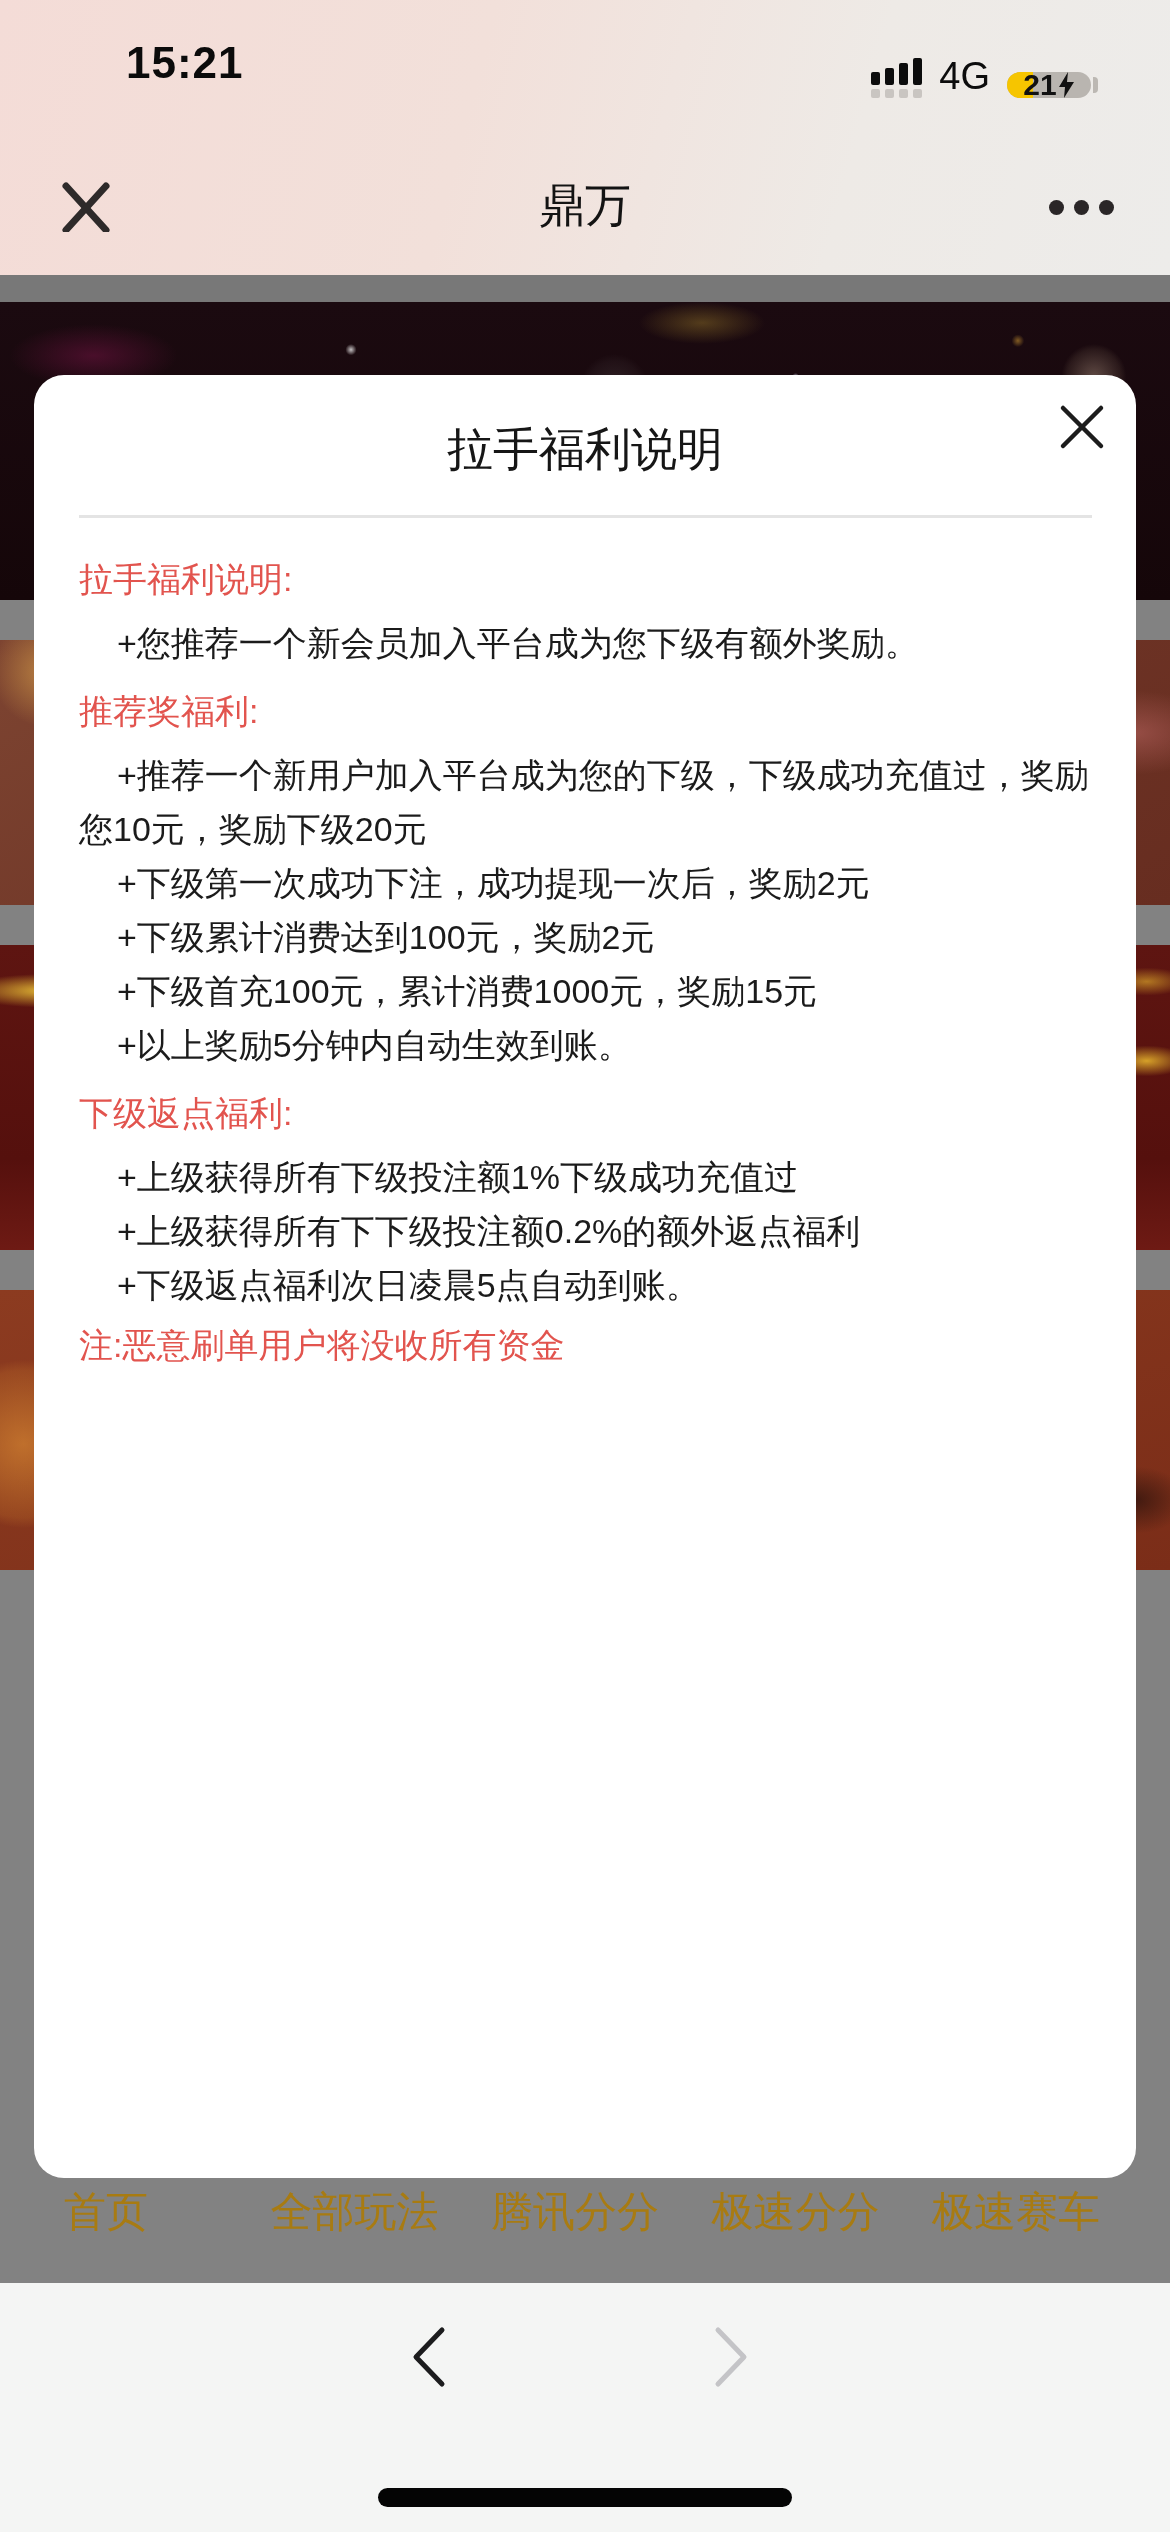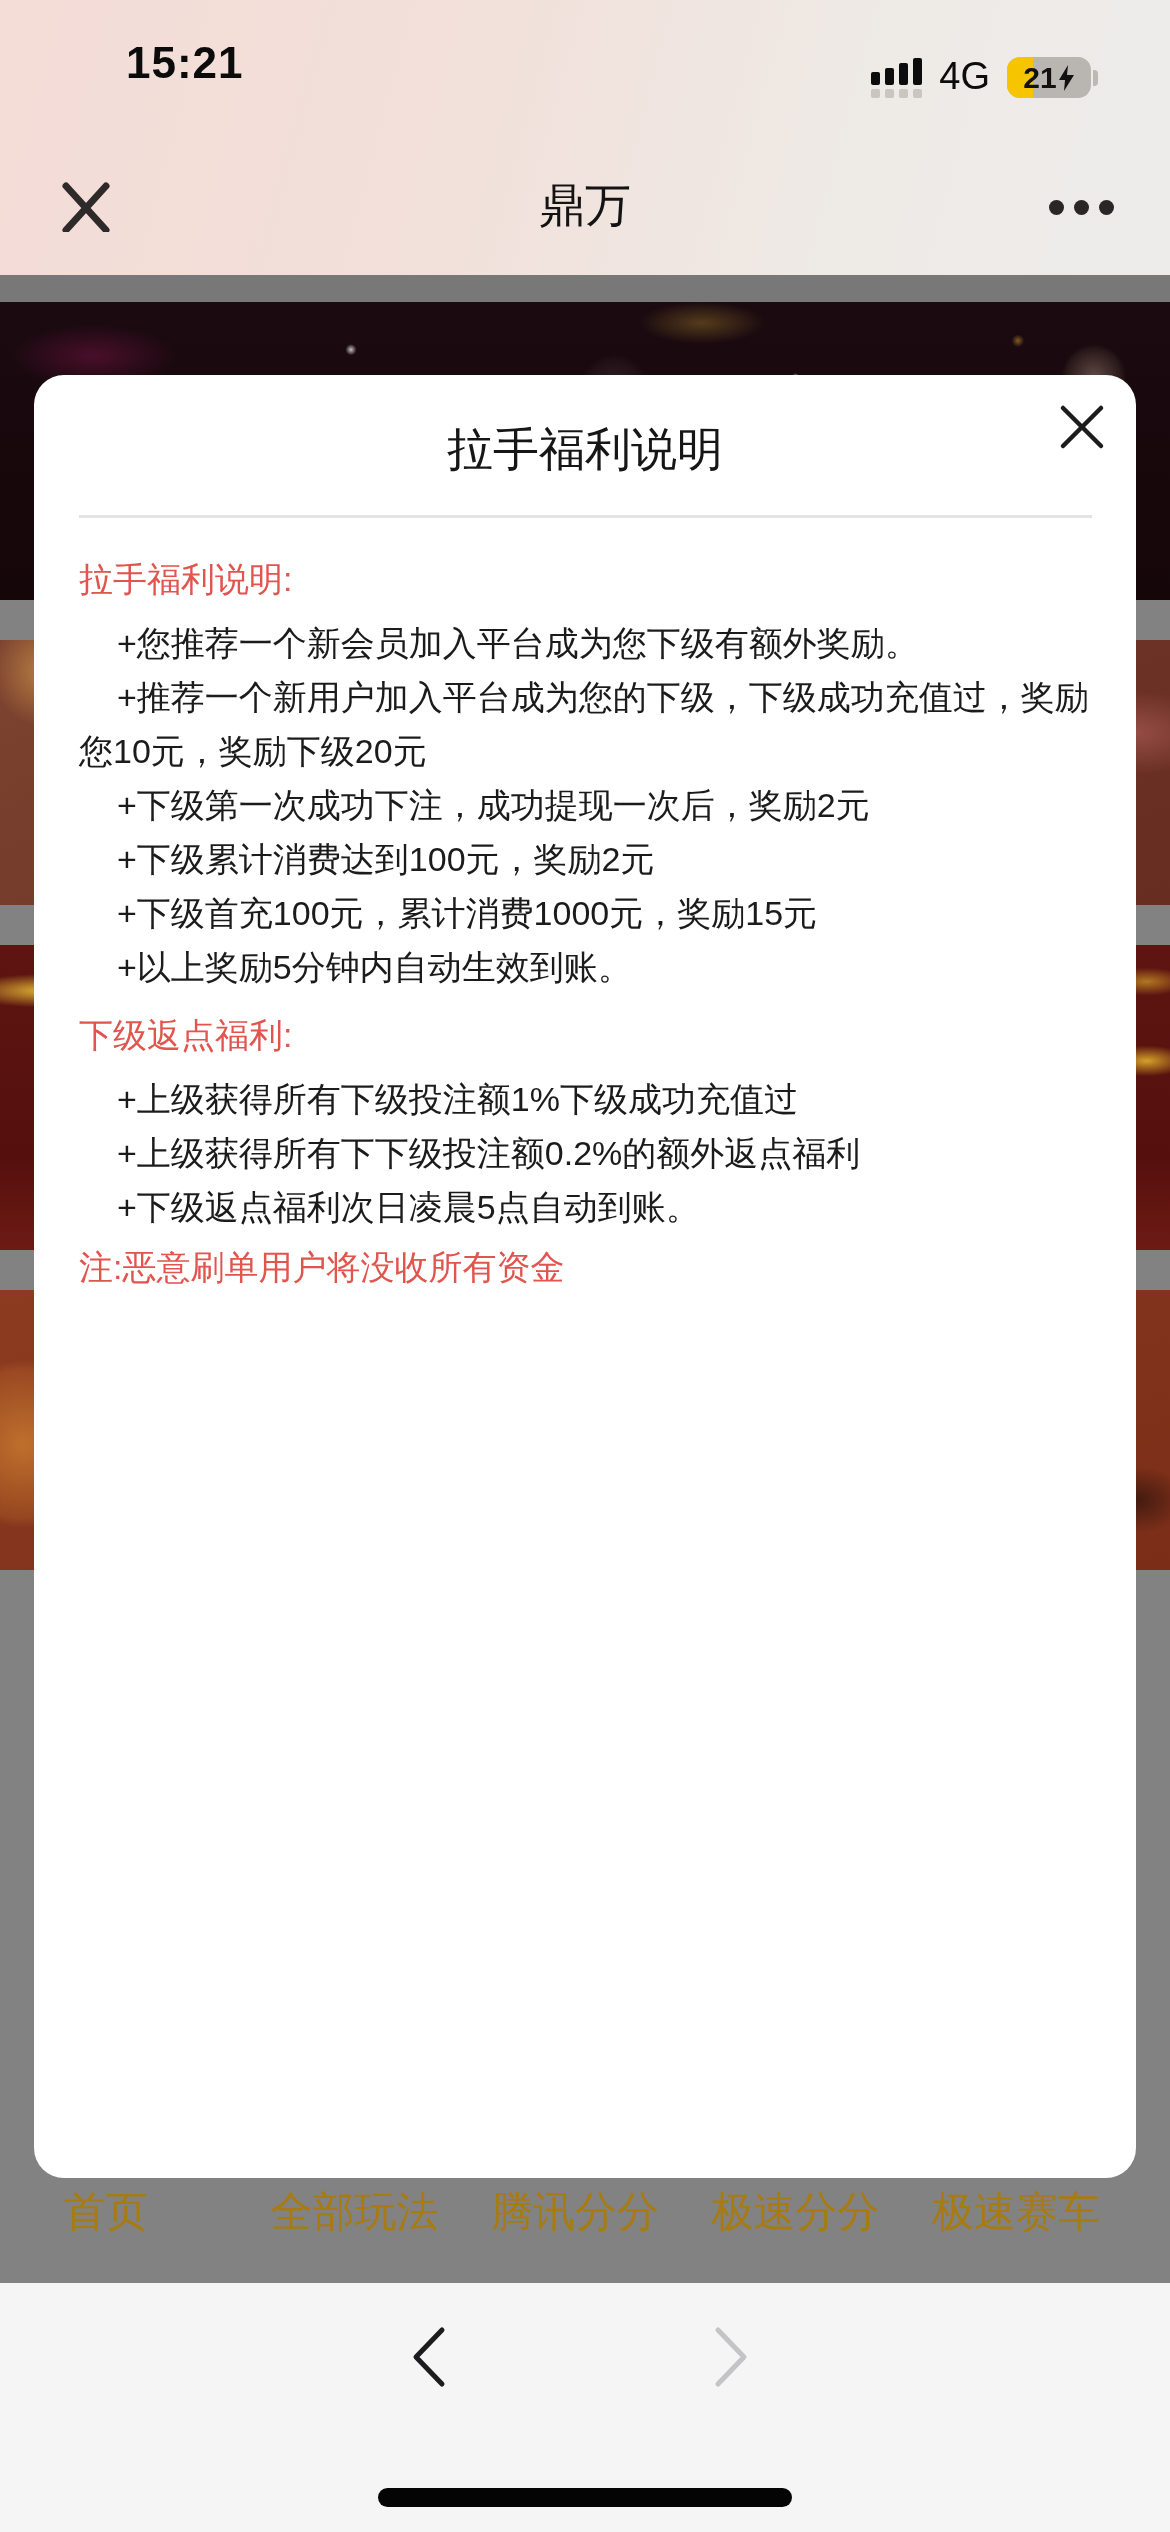--- a/index.html
+++ b/index.html
@@ -20,21 +20,21 @@
     font-size:44px;font-weight:700;letter-spacing:1px;color:#0b0b0b;}
   .status-right{position:absolute;right:72px;top:0;height:70px;display:flex;align-items:flex-end;gap:17px;}
   .signal{display:flex;flex-direction:column;align-items:flex-start;}
   .sig-row{display:flex;align-items:flex-end;gap:5px;}
   .sig-row .b{width:9px;border-radius:2px;background:#0c0c0c;}
   .sig-row .b1{height:13px}.sig-row .b2{height:17px}.sig-row .b3{height:22px}.sig-row .b4{height:27px}
   .sig-row2{display:flex;gap:5px;margin-top:4px;}
   .sig-row2 .d{width:9px;height:9px;border-radius:2px;background:#c9c5c1;}
   .net{font-size:38px;font-weight:500;color:#0c0c0c;}
   .battery-wrap{display:flex;align-items:center;}
-  .battery{position:relative;width:84px;height:41px;border-radius:13px;background:#b9b5b0;overflow:hidden;}
+  .battery{position:relative;width:84px;height:26px;border-radius:13px;background:#b9b5b0;overflow:hidden;}
   .battery-fill{position:absolute;left:0;top:0;bottom:0;width:26px;background:#f6c500;}
   .battery-label{position:absolute;inset:0;display:flex;align-items:center;justify-content:center;
     font-size:30px;font-weight:700;color:#111;gap:1px;}
   .battery-cap{width:5px;height:16px;margin-left:2px;border-radius:0 4px 4px 0;background:#bcb8b3;}
   .nav-bar{position:absolute;left:0;top:140px;width:100%;height:135px;}
   .nav-close{position:absolute;left:60px;top:42px;width:50px;height:50px;cursor:pointer;}
   .nav-title{position:absolute;left:0;right:0;top:0;height:135px;line-height:130px;
     text-align:center;font-size:46px;font-weight:500;color:#131313;}
   .nav-more{position:absolute;right:56px;top:0;height:135px;display:flex;align-items:center;gap:10px;cursor:pointer;}
   .nav-more .dot{width:15px;height:15px;border-radius:50%;background:#2a2627;}
@@ -175,20 +175,21 @@
         <svg width="46" height="46" viewBox="0 0 46 46">
           <line x1="4" y1="4" x2="42" y2="42" stroke="#1c1c1c" stroke-width="4.5" stroke-linecap="round"></line>
           <line x1="42" y1="4" x2="4" y2="42" stroke="#1c1c1c" stroke-width="4.5" stroke-linecap="round"></line>
         </svg>
       </div>
     </div>
     <div class="divider"></div>
     <div class="modal-body">
       <p class="sec">拉手福利说明:</p>
       <p class="para">+您推荐一个新会员加入平台成为您下级有额外奖励。</p>
+      <p class="sec">推荐奖福利:</p>
       <p class="para">+推荐一个新用户加入平台成为您的下级，下级成功充值过，奖励您10元，奖励下级20元</p>
       <p class="para">+下级第一次成功下注，成功提现一次后，奖励2元</p>
       <p class="para">+下级累计消费达到100元，奖励2元</p>
       <p class="para">+下级首充100元，累计消费1000元，奖励15元</p>
       <p class="para">+以上奖励5分钟内自动生效到账。</p>
       <p class="sec">下级返点福利:</p>
       <p class="para">+上级获得所有下级投注额1%下级成功充值过</p>
       <p class="para">+上级获得所有下下级投注额0.2%的额外返点福利</p>
       <p class="para">+下级返点福利次日凌晨5点自动到账。</p>
       <p class="note">注:恶意刷单用户将没收所有资金</p>

